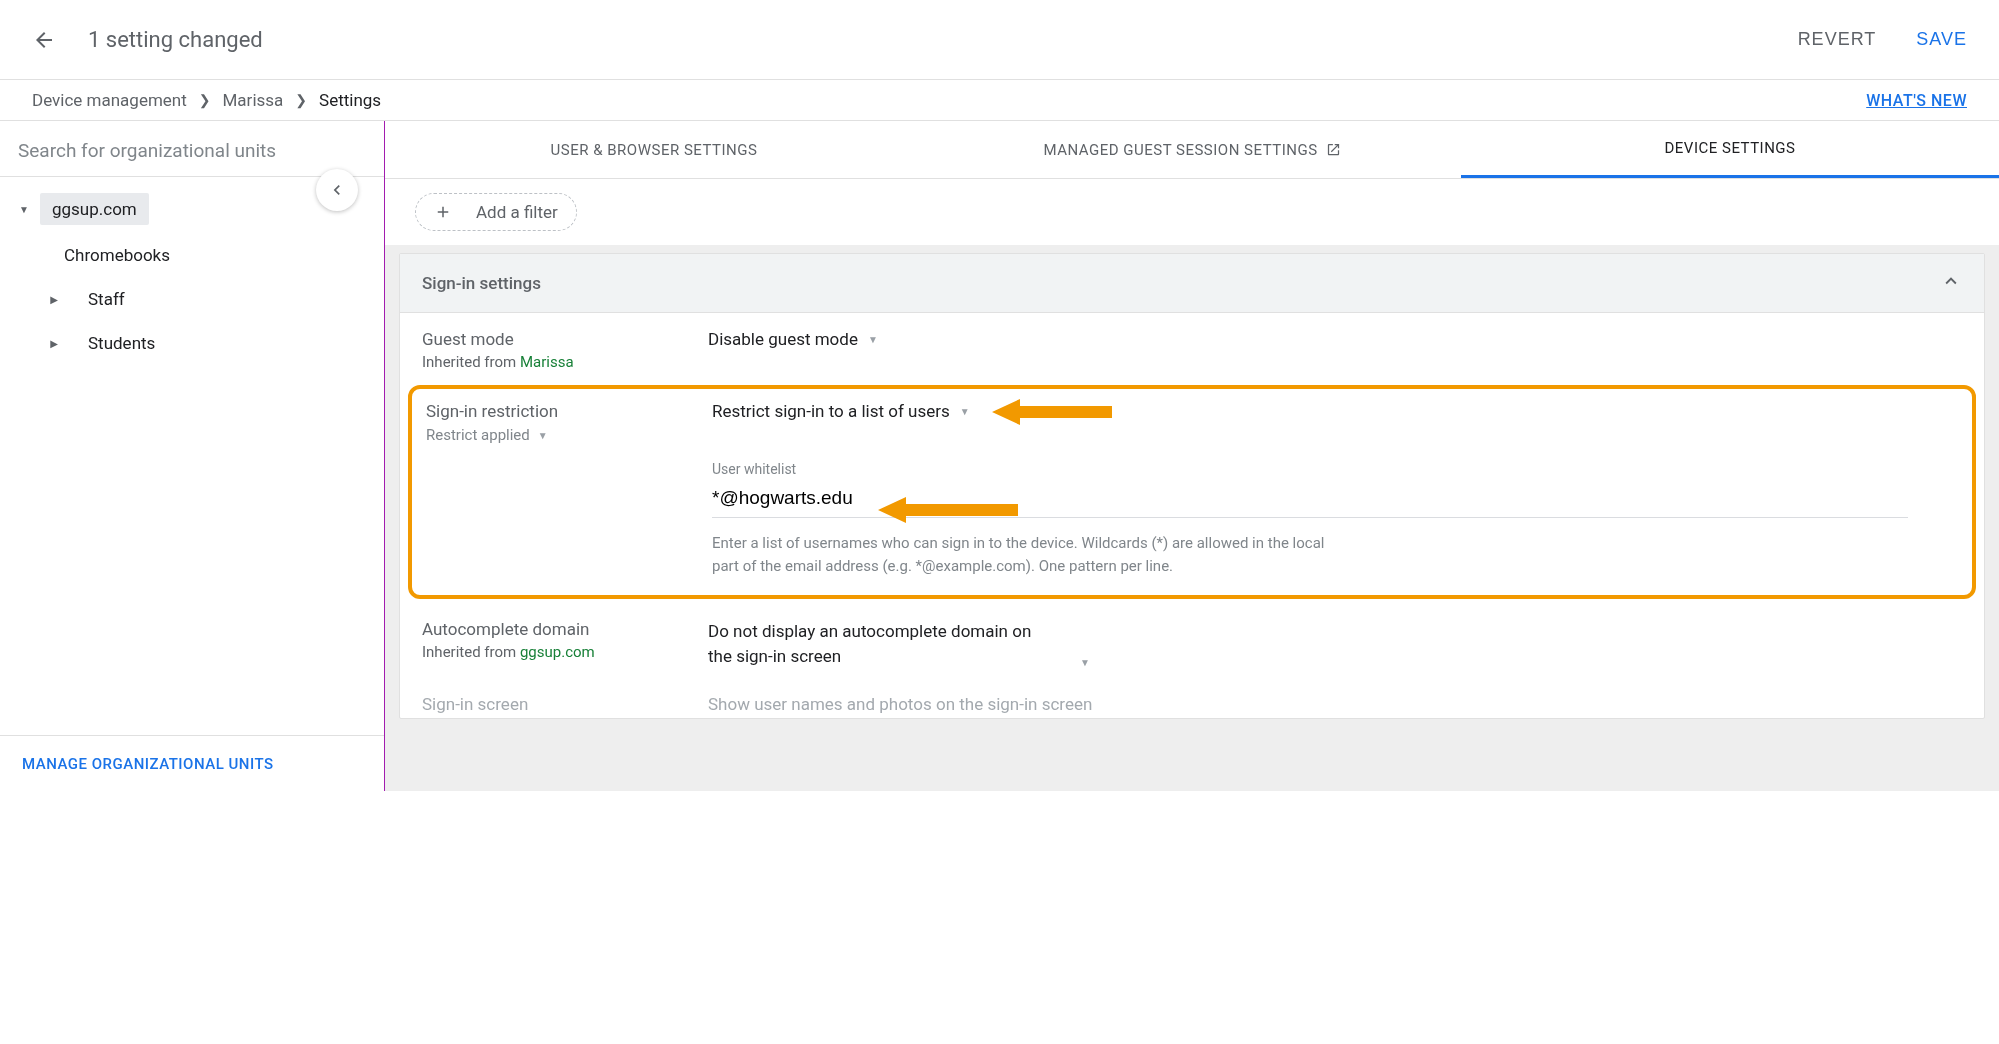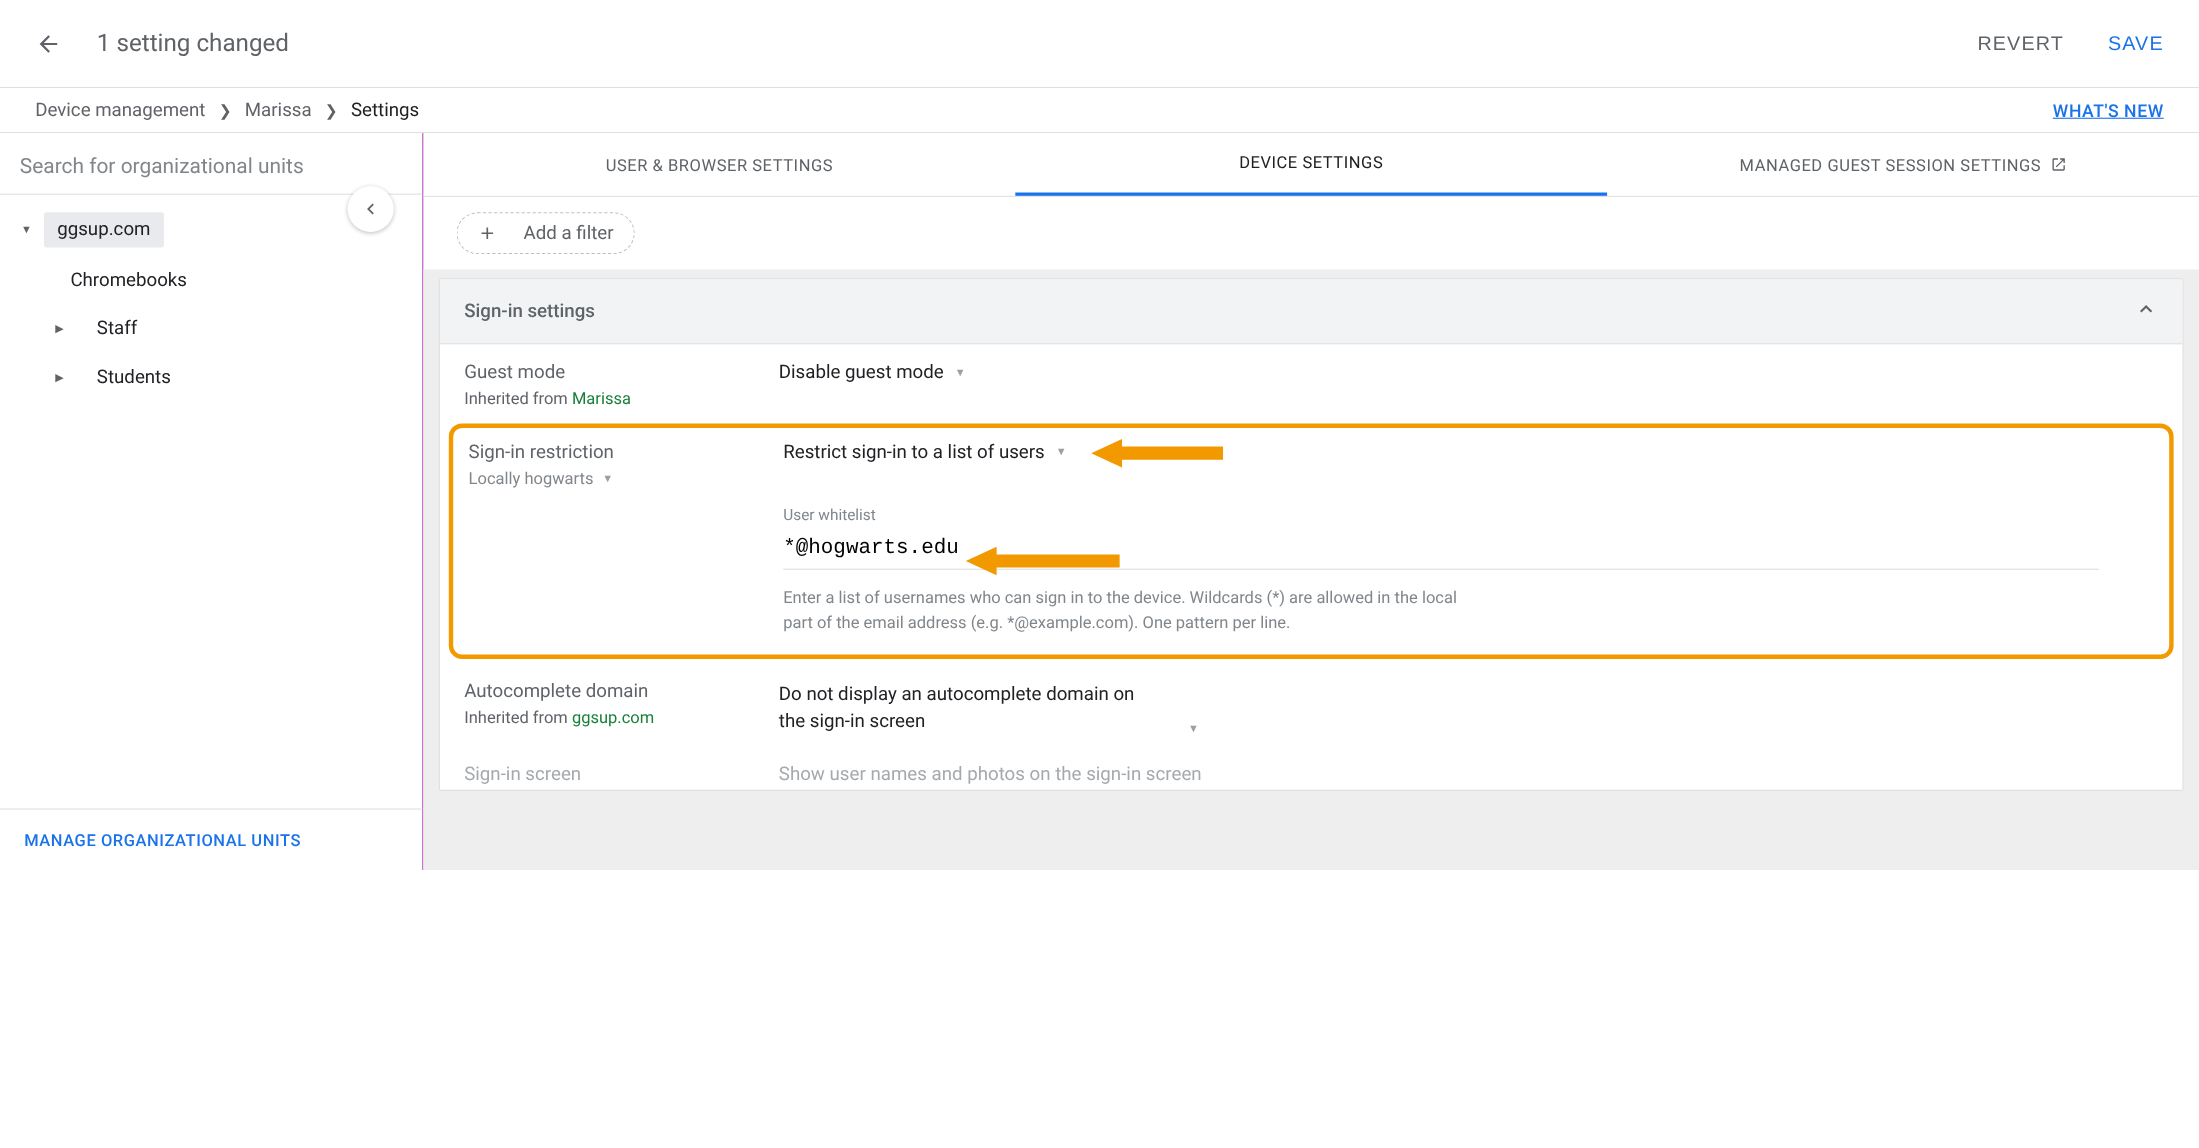--- a/index.html
+++ b/index.html
@@ -64,21 +64,21 @@
 .setting-left { width: 256px; flex-shrink: 0; }
 .setting-name { font-size: 17px; color: #5f6368; margin-bottom: 4px; }
 .setting-inherit { font-size: 15px; color: #5f6368; }
 .inherit-link { color: #188038; }
 .setting-right { flex: 1; }
 .dropdown-val { display: inline-flex; align-items: center; gap: 10px; font-size: 17px; color: #202124; cursor: pointer; }
 .dd-caret { color: #9aa0a6; font-size: 10px; }
 
 .highlight-box { border: 4px solid #f29900; border-radius: 12px; margin: 4px 8px; padding: 12px 14px 18px 14px; position: relative; }
 .field-label { font-size: 14px; color: #80868b; margin-top: 18px; margin-bottom: 6px; }
-.text-input-line { border: none; border-bottom: 1px solid #dadce0; font-size: 19px; padding: 4px 0 8px 0; width: 96%; outline: none; font-family: Liberation Mono, monospace; }
+.text-input-line { border: none; border-bottom: 1px solid #dadce0; font-size: 19px; padding: 4px 0 8px 0; width: 96%; outline: none; font-family: Liberation Sans, sans-serif; }
 .help-text { font-size: 15px; color: #80868b; margin-top: 14px; line-height: 1.5; max-width: 640px; }
 
 
 .arrow-annot { position: absolute; }
 .arrow-annot svg { display: block; }
 
 .locally-row { display: inline-flex; align-items: center; gap: 8px; font-size: 15px; color: #80868b; }
 
 
 .multi-line { display: flex; align-items: flex-end; gap: 22px; }
@@ -142,28 +142,28 @@
         <path fill="#5f6368" d="M15.41 7.41 14 6l-6 6 6 6 1.41-1.41L10.83 12z"></path>
       </svg>
   </div>
 
   <div class="content">
 
     <div class="tabs">
       <div class="tab">
         <span>USER &amp; BROWSER SETTINGS</span>
       </div>
-      <div class="tab active">
-        <span>DEVICE SETTINGS</span>
-      </div>
       <div class="tab">
         <span>MANAGED GUEST SESSION SETTINGS</span>
         <svg class="ext-icon" viewBox="0 0 24 24">
             <path fill="#5f6368" d="M14 3v2h3.59l-9.83 9.83 1.41 1.41L19 6.41V10h2V3h-7zM5 5h6V3H5c-1.1 0-2 .9-2 2v14c0 1.1.9 2 2 2h14c1.1 0 2-.9 2-2v-6h-2v6H5V5z"></path>
           </svg>
+      </div>
+      <div class="tab active">
+        <span>DEVICE SETTINGS</span>
       </div>
     </div>
 
     <div class="filter-row">
       <div class="filter-chip">
         <svg class="plus-icon" viewBox="0 0 24 24">
             <path fill="#5f6368" d="M19 13h-6v6h-2v-6H5v-2h6V5h2v6h6v2z"></path>
           </svg>
         <span>Add a filter</span>
       </div>
@@ -194,21 +194,21 @@
               <span class="dd-caret">▼</span>
             </div>
           </div>
         </div>
 
         <div class="highlight-box">
           <div class="setting-row" style="padding:0;">
             <div class="setting-left">
               <div class="setting-name">Sign-in restriction</div>
               <div class="locally-row">
-                <span>Locally hogwarts</span>
+                <span>Restrict applied</span>
                 <span class="dd-caret">▼</span>
               </div>
             </div>
             <div class="setting-right" style="position:relative;">
               <div class="dropdown-val">
                 <span>Restrict sign-in to a list of users</span>
                 <span class="dd-caret">▼</span>
               </div>
               
               <div class="arrow-annot" style="left:280px; top:-6px;">

